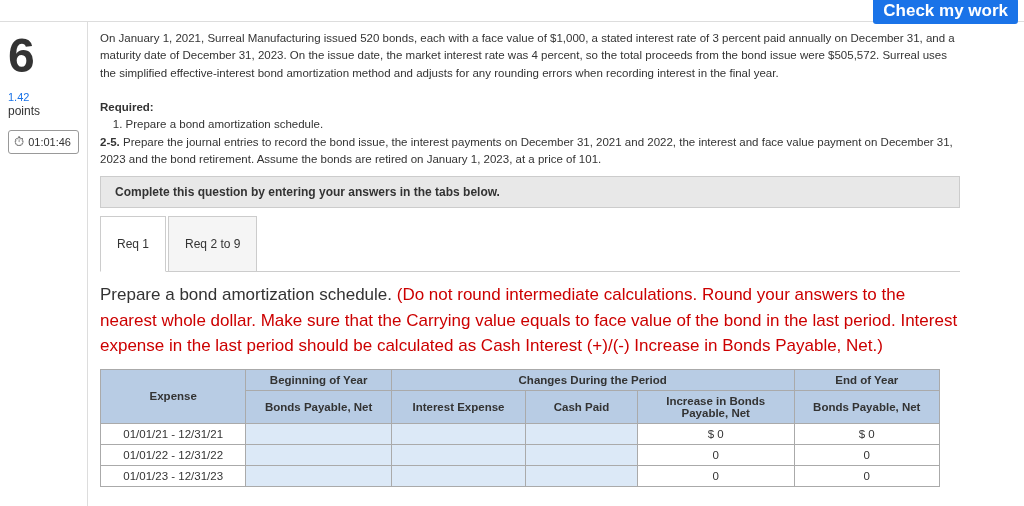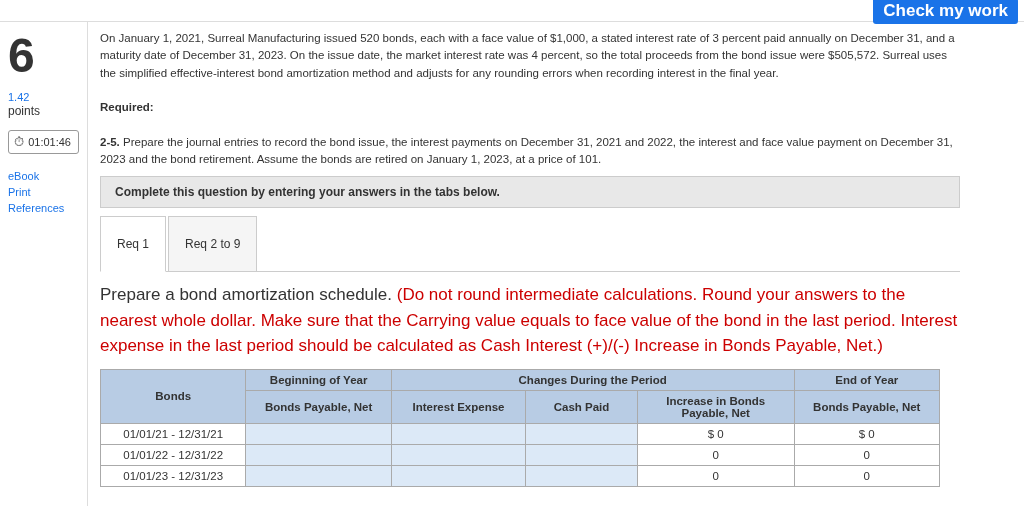--- a/index.html
+++ b/index.html
@@ -238,53 +238,48 @@
     <div id="question-number">6</div>
     <div>
       <span class="left-link">1.42</span>
       <br>
       <span>points</span>
     </div>
     <div id="timer-box">
       <span id="timer-icon">⏱</span>
       <span>01:01:46</span>
     </div>
-    <div id="left-links">
-      <a class="left-link">eBook</a>
-      <a class="left-link">Print</a>
-      <a class="left-link">References</a>
-    </div>
   </div>
 
   <div id="content-panel">
     <div id="problem-text">
       <span>On January 1, 2021, Surreal Manufacturing issued 520 bonds, each with a face value of $1,000, a stated interest rate of 3 percent paid annually on December 31, and a maturity date of December 31, 2023. On the issue date, the market interest rate was 4 percent, so the total proceeds from the bond issue were $505,572. Surreal uses the simplified effective-interest bond amortization method and adjusts for any rounding errors when recording interest in the final year.</span>
       <br><br>
       <strong>Required:</strong>
       <br>
-      &nbsp;&nbsp;&nbsp;&nbsp;
+      &nbsp;&nbsp;&nbsp;&nbsp;<span>1. Prepare a bond amortization schedule.</span>
       <br>
       <strong>2-5.</strong> <span>Prepare the journal entries to record the bond issue, the interest payments on December 31, 2021 and 2022, the interest and face value payment on December 31, 2023 and the bond retirement. Assume the bonds are retired on January 1, 2023, at a price of 101.</span>
     </div>
 
     <div id="complete-banner">Complete this question by entering your answers in the tabs below.</div>
 
     <div id="tabs-row">
       <div class="tab active">Req 1</div>
       <div class="tab">Req 2 to 9</div>
     </div>
 
     <div id="instructions-box">
       <span>Prepare a bond amortization schedule.</span> <span class="red-text">(Do not round intermediate calculations. Round your answers to the nearest whole dollar. Make sure that the Carrying value equals to face value of the bond in the last period. Interest expense in the last period should be calculated as Cash Interest (+)/(-) Increase in Bonds Payable, Net.)</span>
     </div>
 
     <table id="amort-table">
       <thead>
         <tr class="header-row-1">
-          <th rowspan="2" class="col-period">Bonds</th>
+          <th rowspan="2" class="col-period">Expense</th>
           <th>Beginning of Year</th>
           <th colspan="3">Changes During the Period</th>
           <th>End of Year</th>
         </tr>
         <tr class="header-row-2">
           <th class="col-bonds-net">Bonds Payable, Net</th>
           <th class="col-interest-expense">Interest Expense</th>
           <th class="col-cash-paid">Cash Paid</th>
           <th class="col-increase">Increase in Bonds Payable, Net</th>
           <th class="col-end-bonds">Bonds Payable, Net</th>

